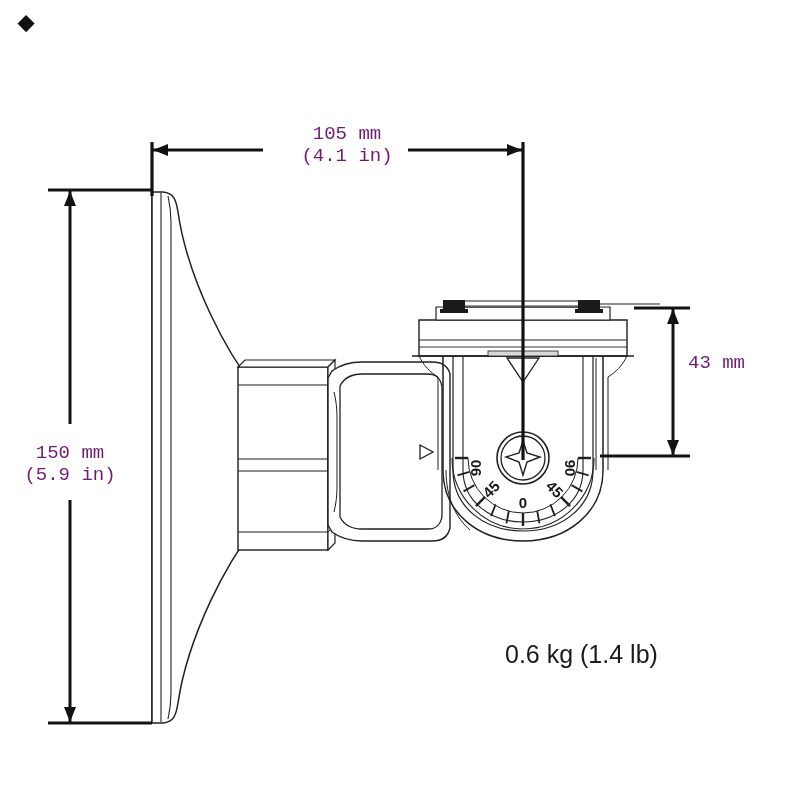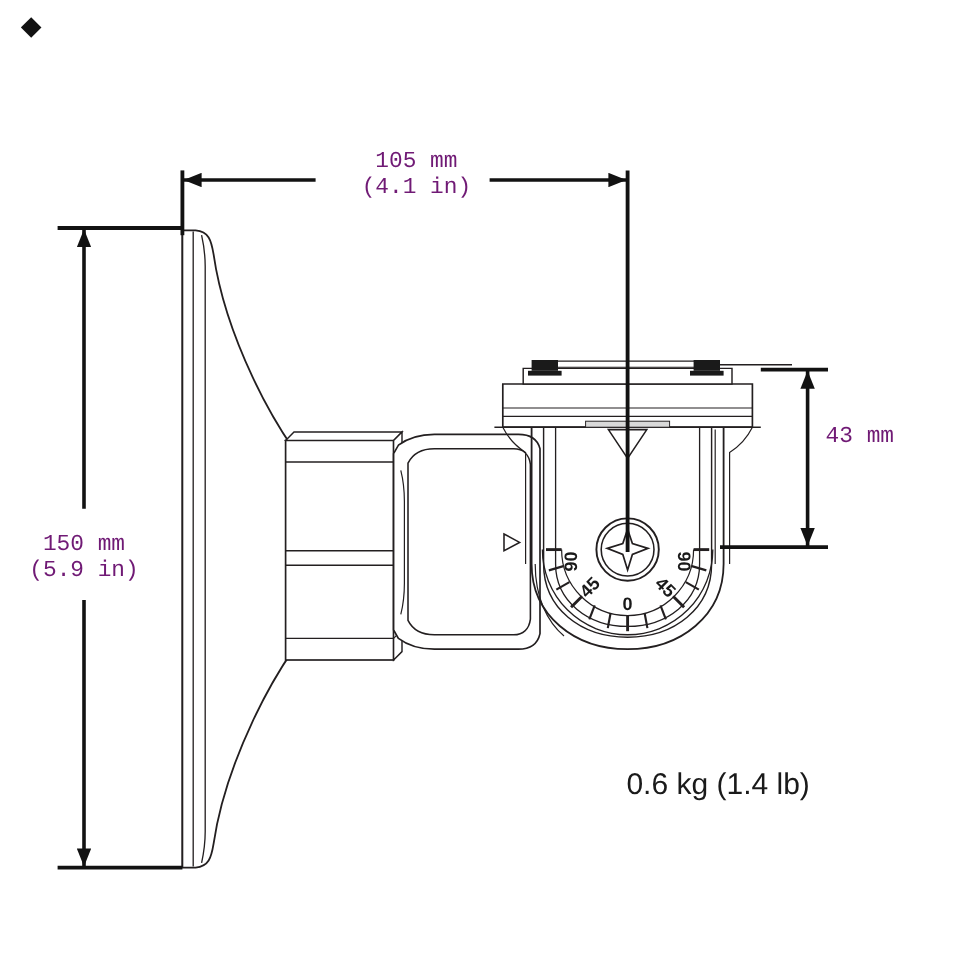--- a/index.html
+++ b/index.html
@@ -48,21 +48,21 @@
     font-family: Liberation Mono, monospace;
   }
   .dim-label .sub {
     display: block;
   }
   #label-width   { left: 272px; top: 123px; width: 150px; }
   #label-height  { left: 0;   top: 430px; width: 140px; margin-top: 12px; }
   #label-depth   { left: 688px; top: 352px; width: 112px; text-align: left; }
   #label-weight  {
     position: absolute;
-    left: 522px;
+    left: 505px;
     top: 640px;
     color: #1a1a1a;
     font-size: 25px;
     white-space: nowrap;
   }
   
   #drawing {
     position: absolute;
     left: 0;
     top: 0;

